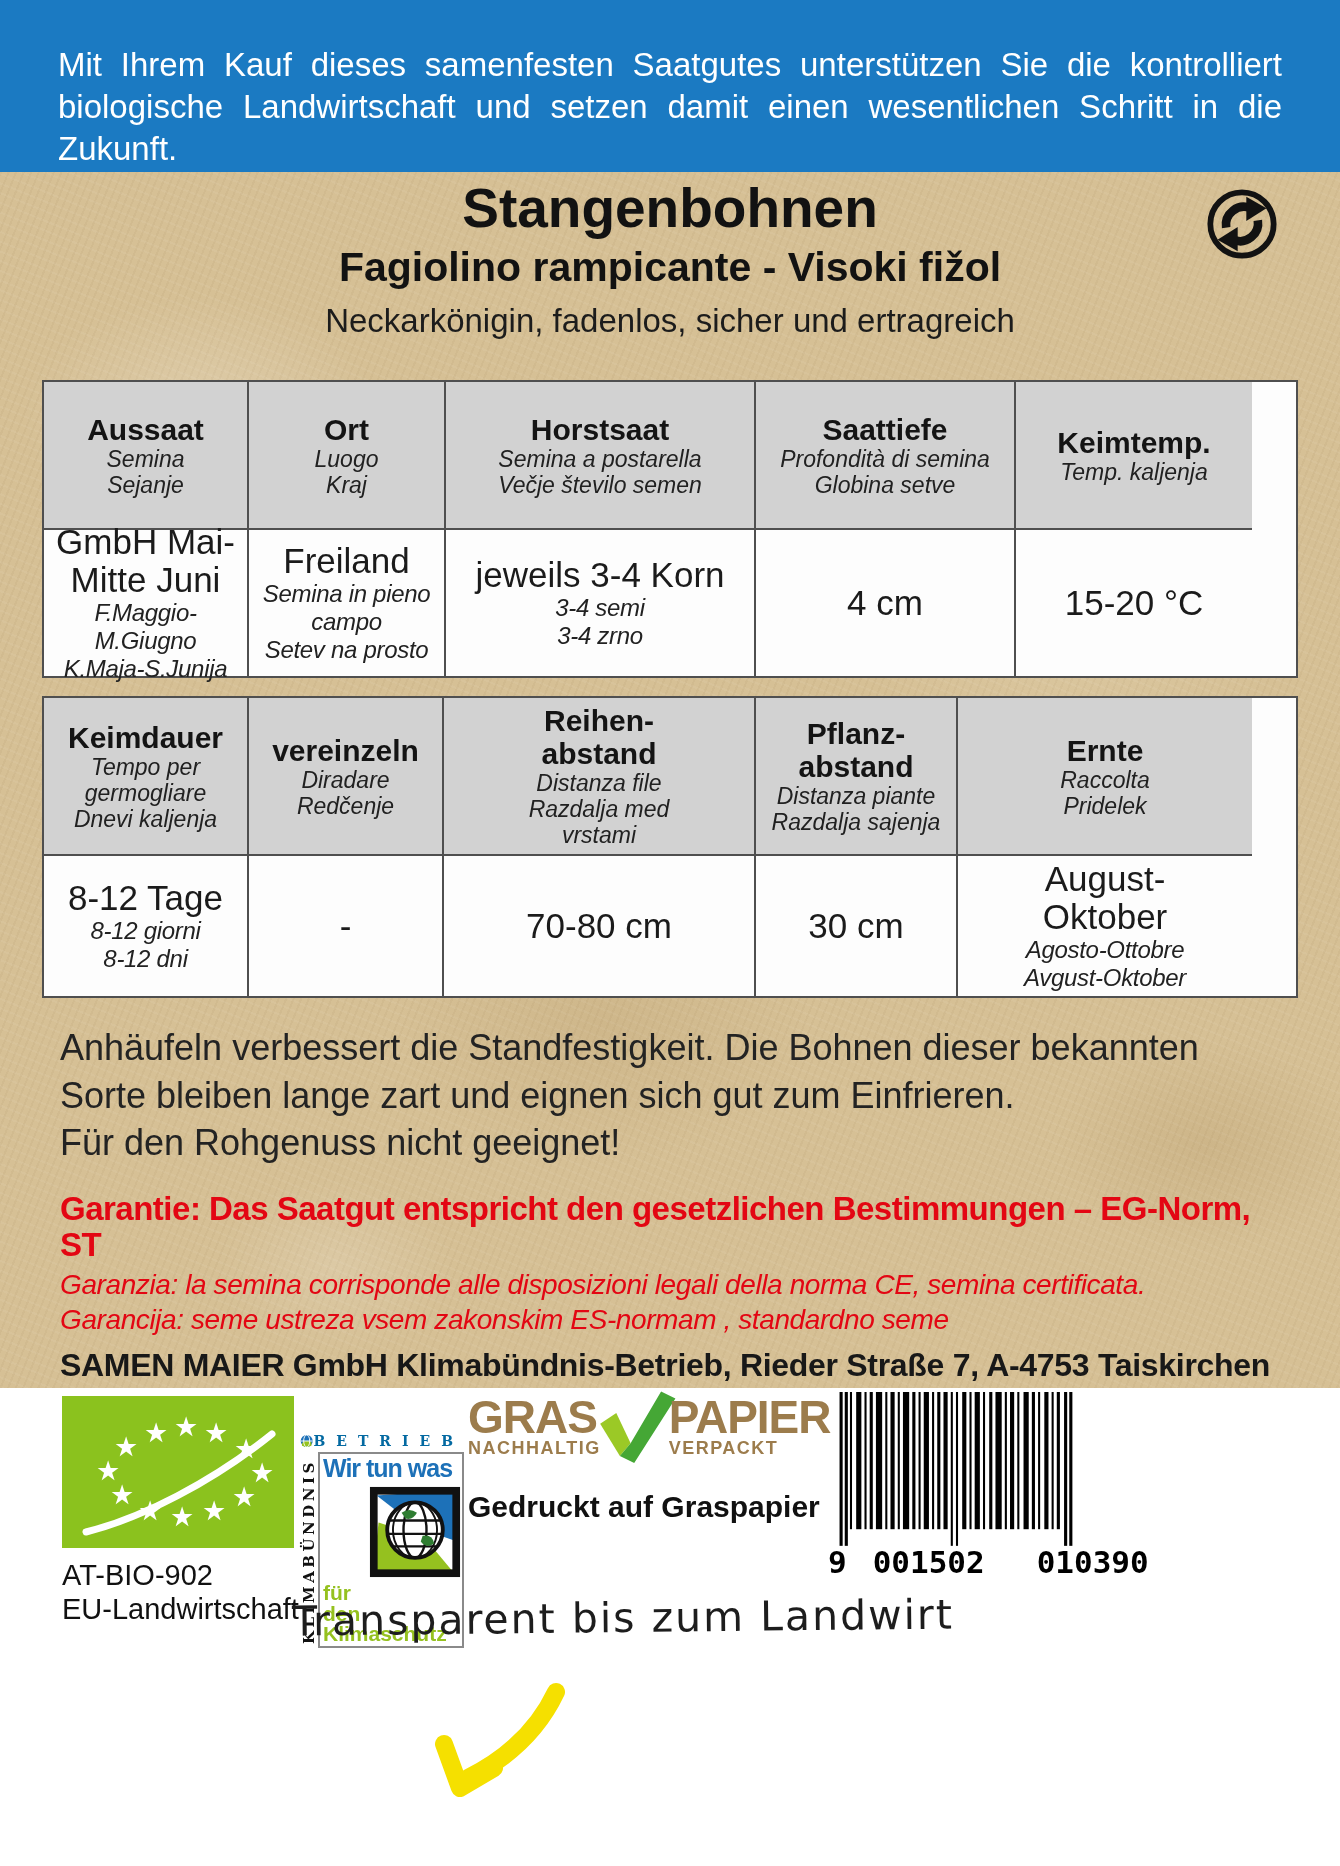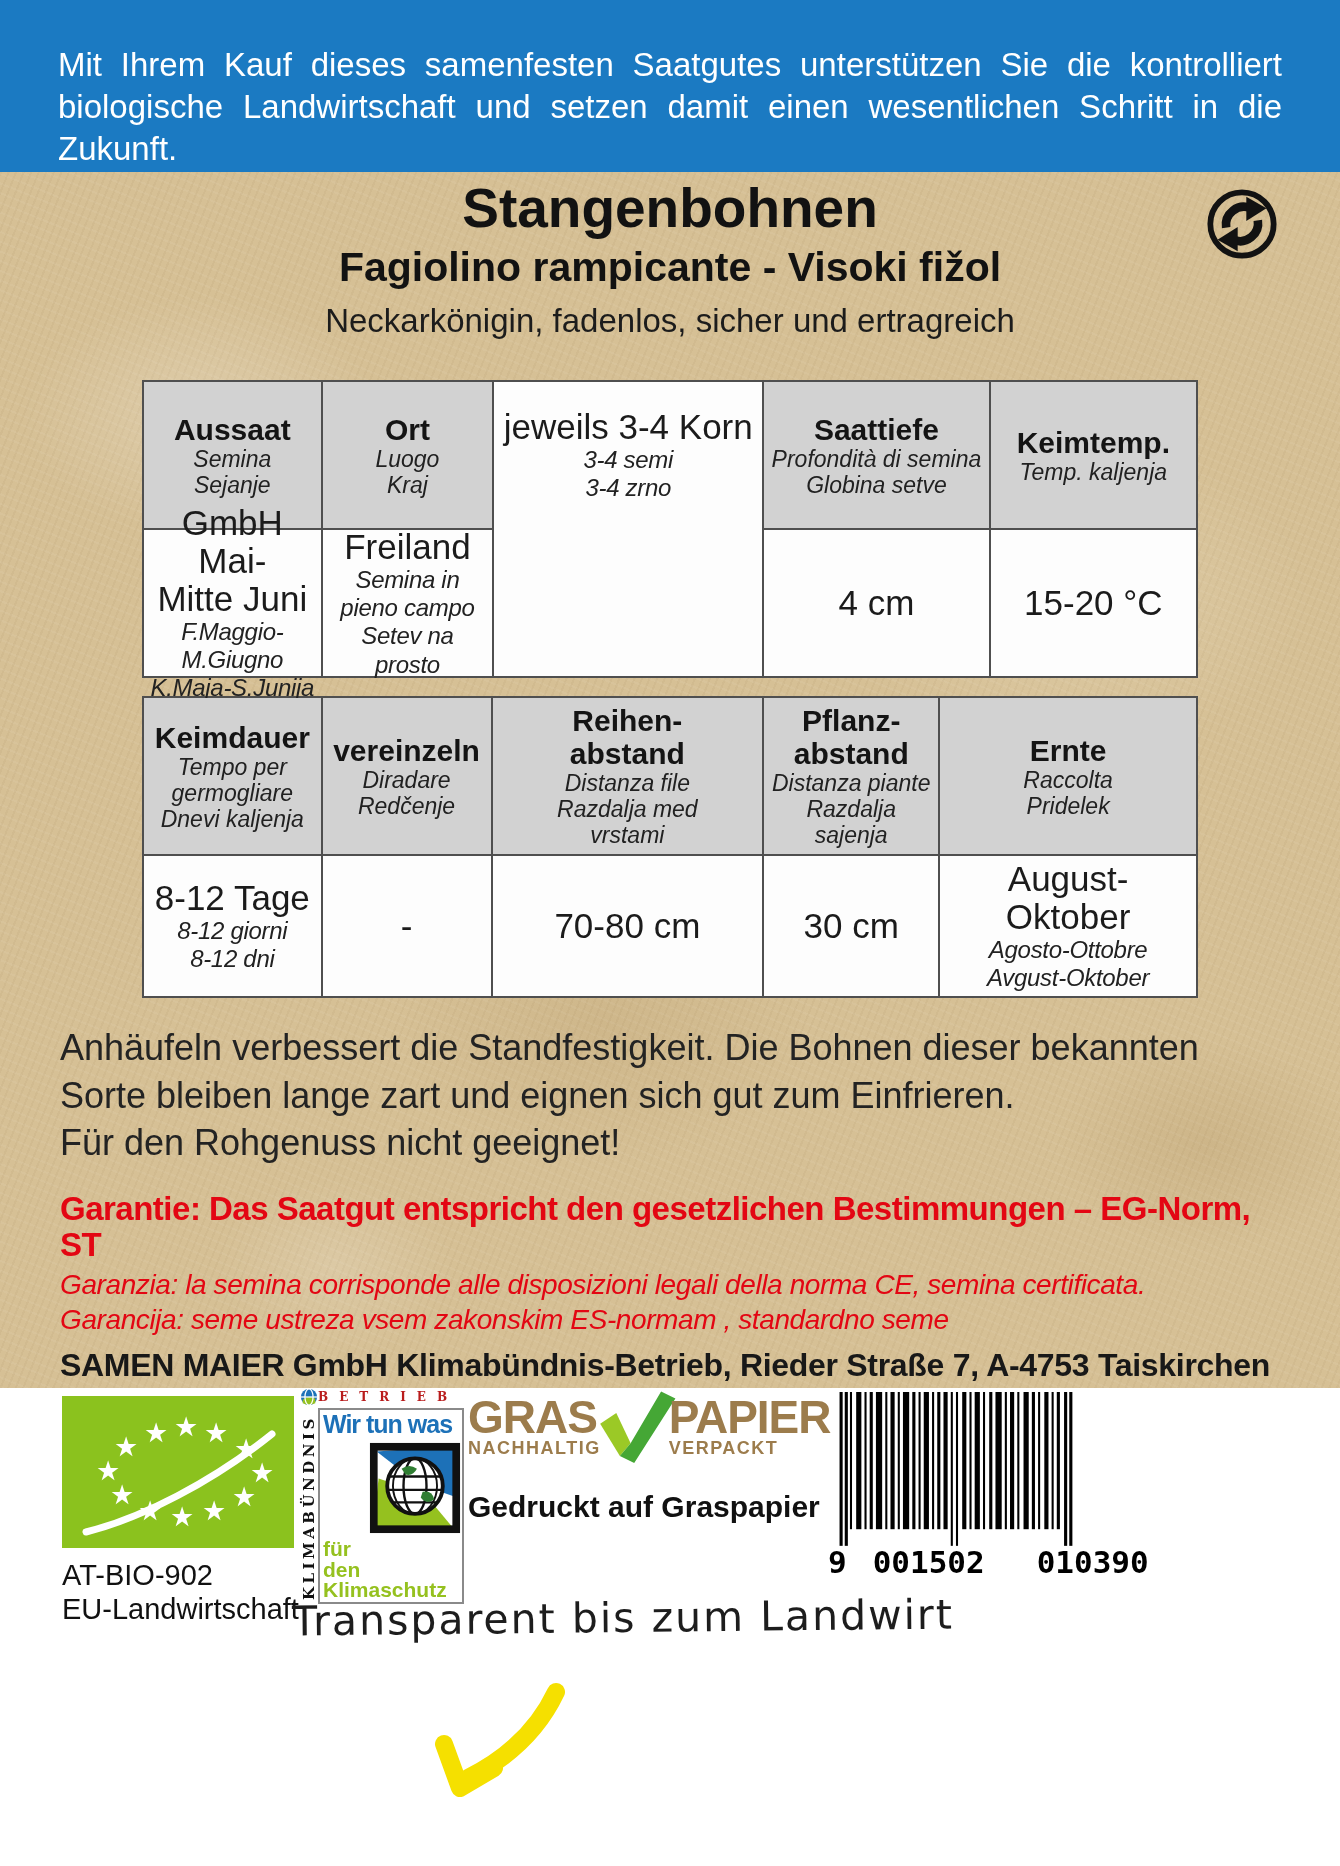--- a/index.html
+++ b/index.html
@@ -23,21 +23,21 @@
       radial-gradient(ellipse 200px 150px at 25% 90%, rgba(255,255,255,0.15), transparent 60%),
       repeating-linear-gradient(112deg, rgba(130,100,55,0.06) 0 2px, transparent 2px 7px),
       repeating-linear-gradient(22deg, rgba(255,255,255,0.05) 0 2px, transparent 2px 9px);}
   .green-dot{position:absolute;right:62px;top:16px;width:72px;height:72px;}
 
   .title{margin:0;text-align:center;font-size:55px;font-weight:bold;line-height:1.12;color:#121212;}
   .subtitle{margin:4px 0 0 0;text-align:center;font-size:41px;font-weight:bold;line-height:1.15;color:#121212;}
   .variety{margin:10px 0 0 0;text-align:center;font-size:33px;line-height:1.2;color:#1c1c1c;}
 
   
-  .stable{display:flex;width:1056px;margin:0 auto;border:2px solid #4f4f4f;box-sizing:border-box;background:#fdfdfd;}
+  .stable{display:flex;width:1256px;margin:0 auto;border:2px solid #4f4f4f;box-sizing:border-box;background:#fdfdfd;}
   .stable.t1{margin-top:40px;}
   .stable.t2{margin-top:18px;}
   .scol{display:flex;flex-direction:column;border-left:2px solid #4f4f4f;box-sizing:border-box;}
   .scol:first-child{border-left:none;}
   .shead{background:#d2d2d2;border-bottom:2px solid #4f4f4f;display:flex;flex-direction:column;
     justify-content:center;align-items:center;text-align:center;padding:4px;box-sizing:border-box;}
   .sval{background:#fdfdfd;display:flex;flex-direction:column;justify-content:center;align-items:center;
     text-align:center;padding:4px;box-sizing:border-box;}
   .t1 .shead{height:148px}.t1 .sval{height:146px}
   .t2 .shead{height:158px}.t2 .sval{height:140px}
@@ -57,21 +57,21 @@
   .webrow{margin:4px 58px 0 60px;display:flex;justify-content:space-between;font-size:31px;font-weight:bold;color:#181818;}
 
   
   .footer{position:absolute;left:0;top:1388px;width:1340px;height:478px;background:#fff;}
 
   .eu-logo{position:absolute;left:62px;top:8px;}
   .eu-text{position:absolute;left:62px;top:170px;font-size:29px;line-height:1.18;color:#111;}
 
   .klima{position:absolute;left:300px;top:0;width:164px;}
   .klima .toprow{display:flex;align-items:center;font-family:"DejaVu Serif","Liberation Serif",serif;
-    font-size:12px;font-weight:bold;letter-spacing:11px;color:#b91c1c;}
+    font-size:14px;font-weight:bold;letter-spacing:11px;color:#0369a1;margin-top:44px;}
   .klima .body{display:flex;margin-top:2px;}
   .klima .side{font-family:"DejaVu Serif","Liberation Serif",serif;font-size:15px;font-weight:bold;letter-spacing:3.5px;
     writing-mode:vertical-rl;transform:rotate(180deg);height:192px;color:#111;}
   .klima .kbox{border:2px solid #8a8a8a;width:138px;height:188px;position:relative;background:#fff;padding:2px 3px;}
   .klima .slogan{color:#1d71b8;font-weight:bold;font-size:25px;letter-spacing:-1px;line-height:1;}
   .klima .kgfx{position:absolute;right:1px;top:30px;}
   .klima .cause{position:absolute;left:3px;bottom:1px;color:#95c11f;font-weight:bold;font-size:21px;line-height:0.98;white-space:pre-line;}
 
   .gras{position:absolute;left:468px;top:10px;display:flex;align-items:flex-start;}
   .gword{display:flex;flex-direction:column;line-height:0.85;justify-content:flex-end;}
@@ -136,20 +136,25 @@
             <div class="h2">Luogo</div>
             <div class="h2">Kraj</div>
           </div>
         <div class="sval">
             <div class="v1">Freiland</div>
             <div class="v2">Semina in pieno campo</div>
             <div class="v2">Setev na prosto</div>
           </div>
       </div>
       <div class="scol" style="width:310px">
+        <div class="shead">
+            <div class="h1">Horstsaat</div>
+            <div class="h2">Semina a postarella</div>
+            <div class="h2">Večje število semen</div>
+          </div>
         <div class="sval">
             <div class="v1">jeweils 3-4 Korn</div>
             <div class="v2">3-4 semi</div>
             <div class="v2">3-4 zrno</div>
           </div>
       </div>
       <div class="scol" style="width:260px">
         <div class="shead">
             <div class="h1">Saattiefe</div>
             <div class="h2">Profondità di semina</div>

